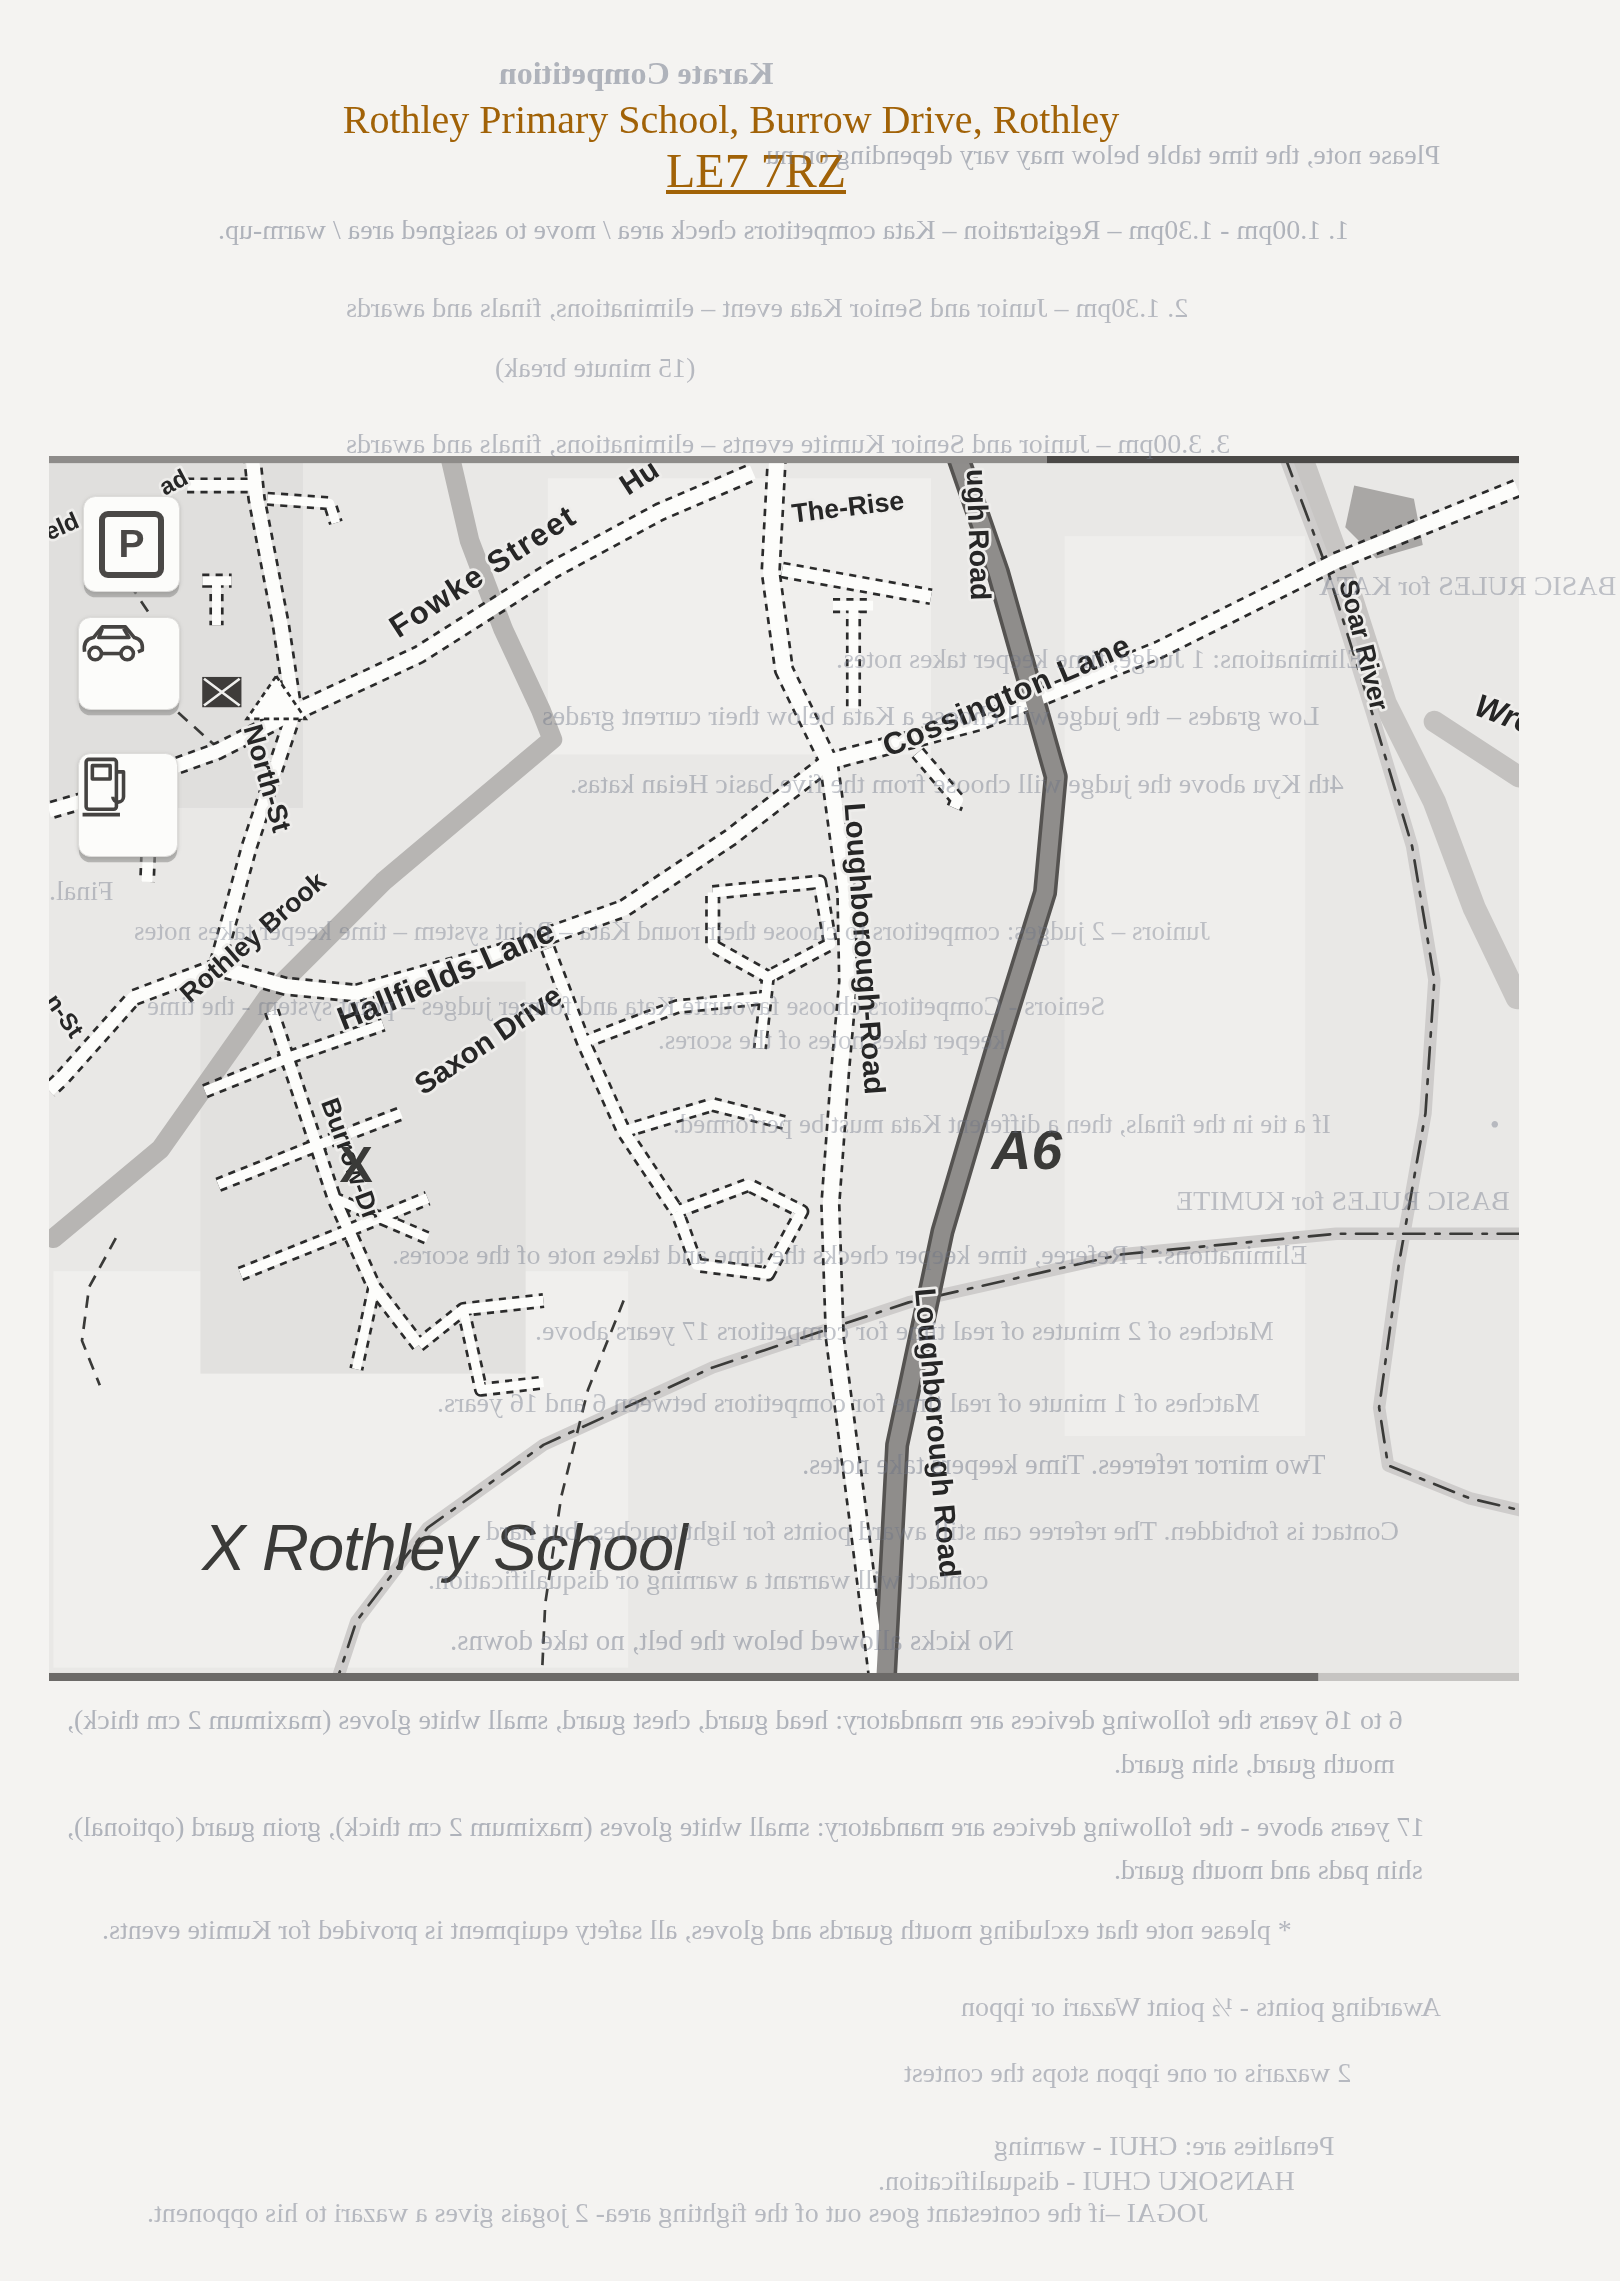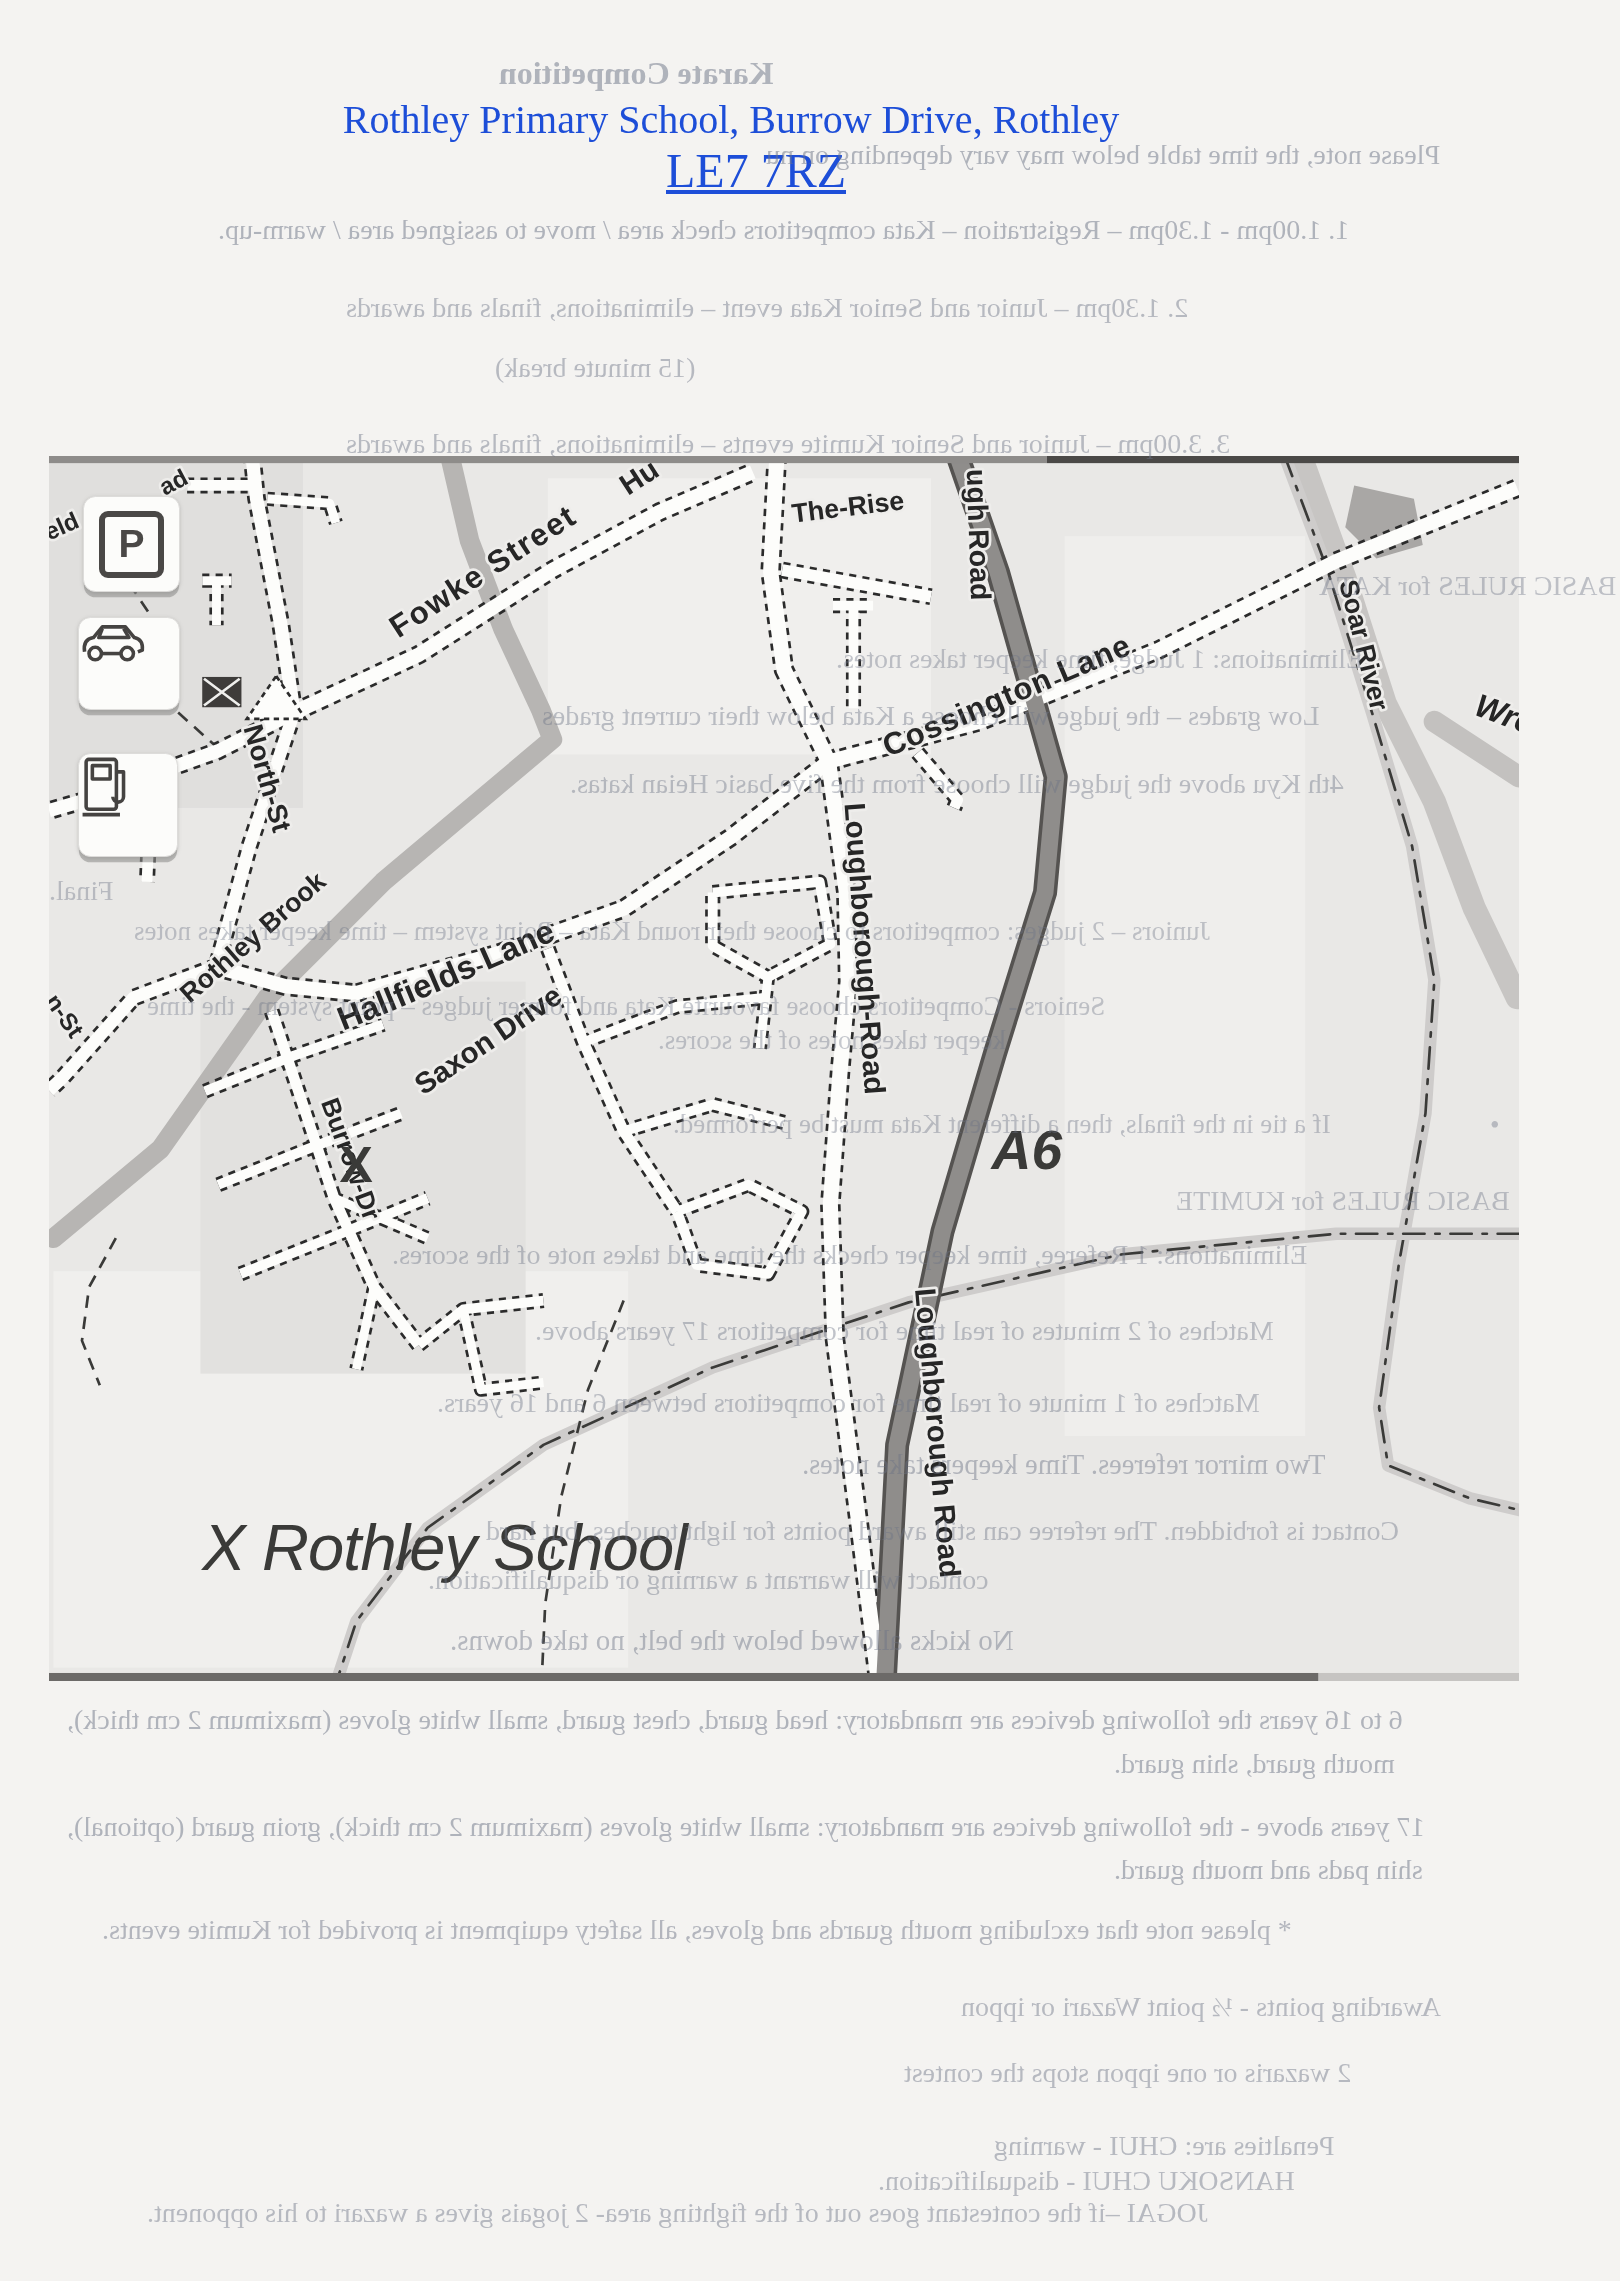--- a/index.html
+++ b/index.html
@@ -1,19 +1,19 @@
 <!DOCTYPE html>
 <html style="font-size:14.3px"><head>
 <meta charset="utf-8">
 <style>
   html,body{margin:0;padding:0;background:#d8d8d6;}
   #page{position:relative;width:1621px;height:2281px;background:#f4f3f1;overflow:hidden;
         font-family:"Liberation Serif",serif;}
   
-  .fronttext{position:absolute;color:#1d4ed8;white-space:nowrap;transform:translateX(-50%);}
+  .fronttext{position:absolute;color:#a16207;white-space:nowrap;transform:translateX(-50%);}
   
   .bleed{position:absolute;white-space:nowrap;color:#6d7486;transform:scaleX(-1);
          transform-origin:50% 50%;font-family:"Liberation Serif",serif;pointer-events:none;}
   
   #map{position:absolute;left:49px;top:456px;width:1470px;height:1225px;background:#e9e8e6;}
   #map svg{position:absolute;left:0;top:0;}
   .ml{font-family:"Liberation Sans",sans-serif;fill:#262626;paint-order:stroke;stroke:#eeedeb;
       stroke-width:6px;stroke-linejoin:round;font-weight:bold;}
   .ml-plain{font-family:"Liberation Sans",sans-serif;fill:#3a3a38;}
   

